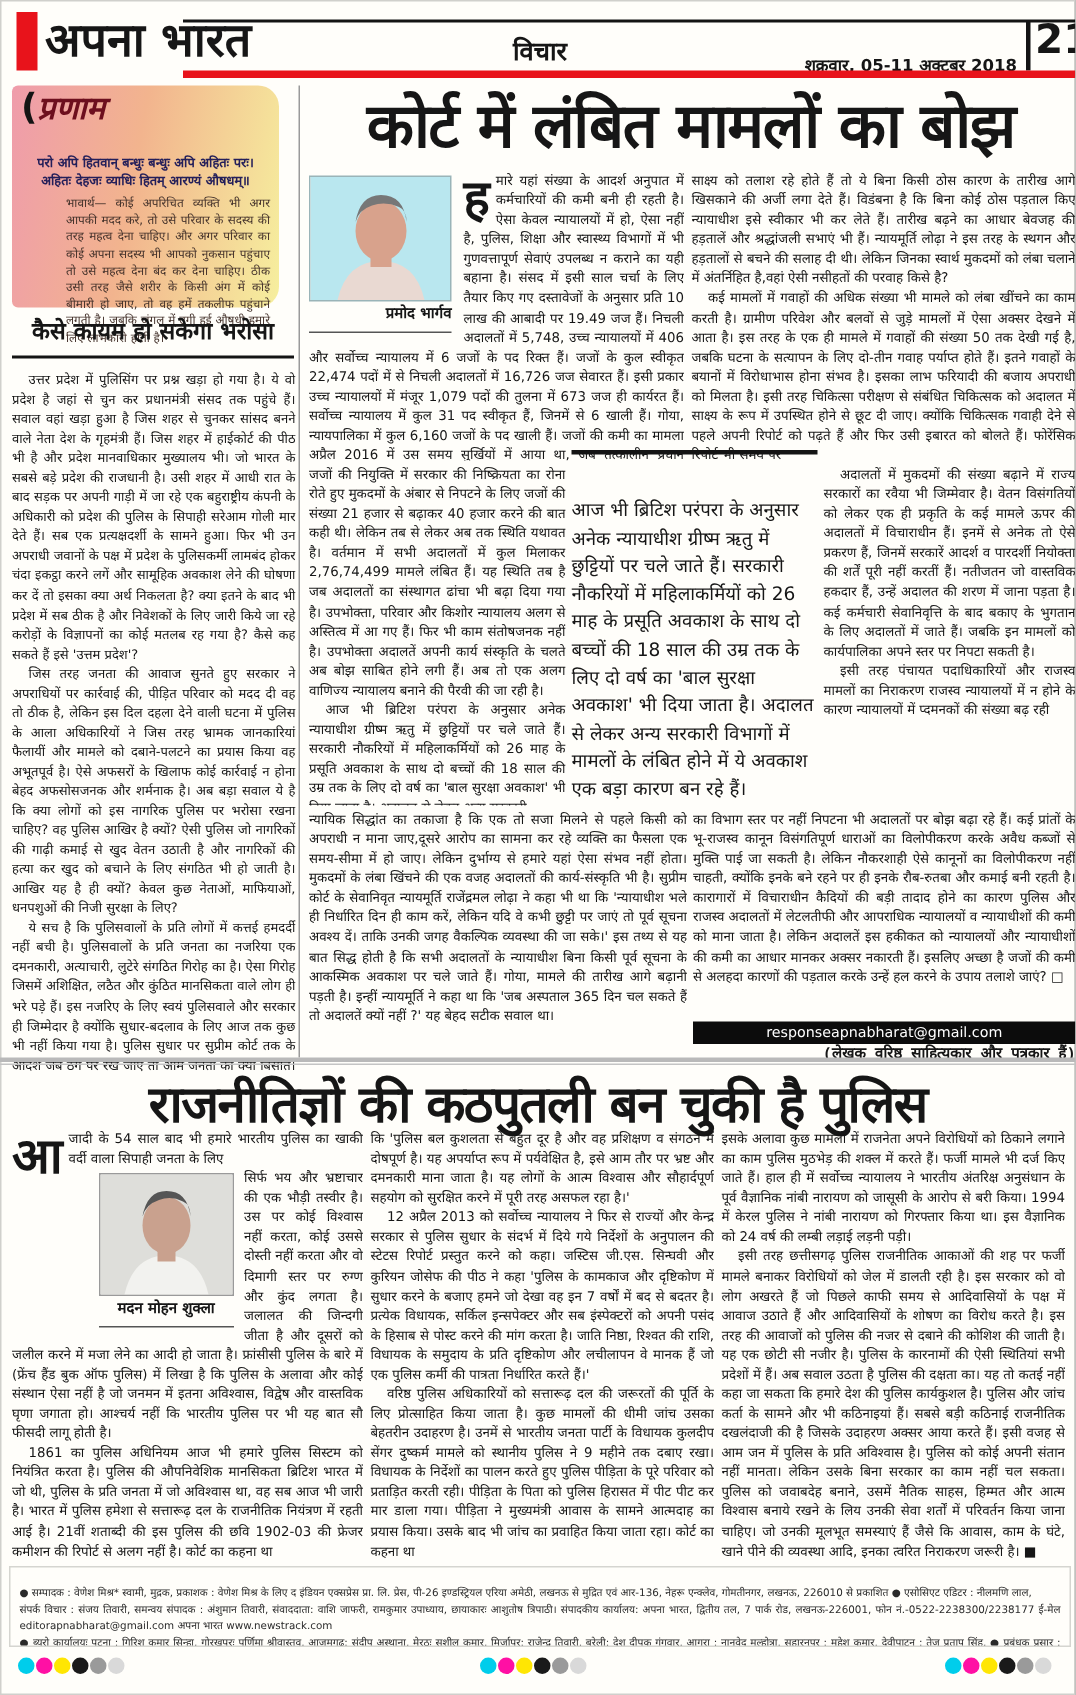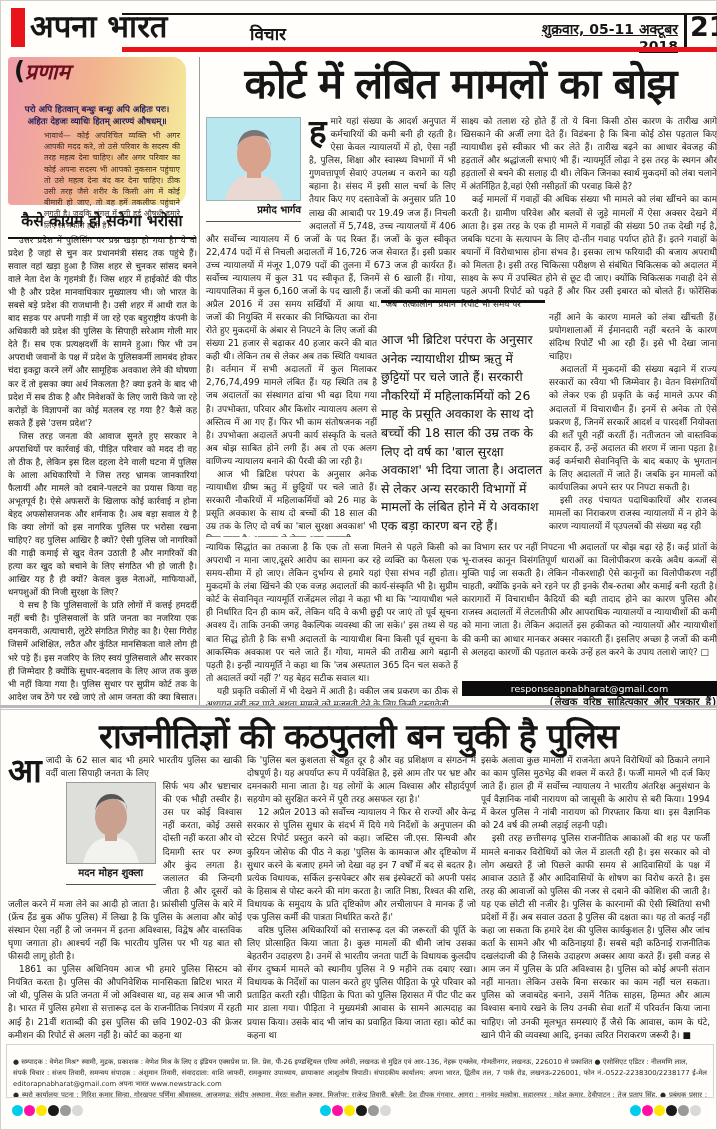--- a/index.html
+++ b/index.html
@@ -5,39 +5,39 @@
   html,body{margin:0;padding:0;background:#8a8a8a;}
   .page{position:relative;width:717px;height:1130px;margin:0 auto;background:#fffefa;
         font-family:"DejaVu Sans","Liberation Sans",sans-serif;color:#161616;overflow:hidden;
         box-shadow:0 0 0 1px #d0d0cc inset;}
   .abs{position:absolute;}
 
   
   .red-block{left:11px;top:8px;width:14px;height:39px;background:#e8131b;}
   .paper-name{left:30px;top:4px;font-size:31px;font-weight:bold;letter-spacing:0px;white-space:nowrap;}
   .top-rule{left:122px;top:13px;width:595px;height:2px;background:#141414;}
-  .section-name{left:250px;top:22px;width:220px;font-size:17px;font-weight:bold;}
-  .date-line{left:500px;top:19px;width:178px;text-align:right;font-size:14px;font-weight:bold;text-decoration:underline;}
+  .section-name{left:250px;top:22px;width:220px;text-align:center;font-size:17px;font-weight:bold;}
+  .date-line{left:500px;top:35px;width:178px;text-align:right;font-size:11px;font-weight:bold;text-decoration:underline;}
   .pg-bar{left:684px;top:14px;width:3px;height:33px;background:#141414;}
   .page-number{left:690px;top:11px;font-size:27px;font-weight:bold;}
   .red-rule{left:122px;top:47px;width:595px;height:5px;background:#e8131b;}
 
   
   .pranam{left:8px;top:57px;width:178px;height:148px;
           background:linear-gradient(100deg,#ef9cab 0%,#f2b48e 45%,#f6ef9e 100%);
           border-radius:4px 14px 14px 4px;padding:2px 6px 4px 6px;box-sizing:border-box;}
   .pranam-title{font-size:21px;font-weight:bold;font-style:italic;color:#6d0f1e;line-height:1.0;}
   .pranam-paren{font-size:24px;font-weight:bold;color:#141414;font-style:normal;}
   .shloka{margin-top:20px;text-align:center;font-size:8.6px;font-weight:bold;color:#241f5a;line-height:1.45;}
   .bhavarth{margin-top:2px;font-size:7.9px;line-height:1.42;text-align:justify;color:#43312a;margin-left:30px;}
 
   
   .left-headline{left:8px;top:209px;width:188px;font-size:15.5px;font-weight:bold;
                  border-bottom:2px solid #141414;padding-bottom:6px;text-align:center;}
-  .left-body{left:8px;top:234px;width:189px;height:468px;overflow:hidden;
+  .left-body{left:8px;top:248px;width:189px;height:468px;overflow:hidden;
              font-size:8.7px;line-height:1.5;text-align:justify;}
   .left-body p{margin:0;text-indent:11px;}
   .vrule{left:199px;top:57px;width:1px;height:648px;background:#9a9a9a;}
 
   
   .a1-headline{left:204px;top:54px;width:513px;text-align:center;font-size:41px;font-weight:bold;
                letter-spacing:-1px;white-space:nowrap;}
   .body-txt{font-size:8.9px;line-height:1.47;text-align:justify;overflow:hidden;}
   .body-txt p{margin:0;text-indent:11px;}
   .body-txt p.noind{text-indent:0;}
@@ -134,43 +134,41 @@
   </div>
 
   <div class="abs body-txt b2a">
     <p class="noind">जजों की नियुक्ति में सरकार की निष्क्रियता का रोना रोते हुए मुकदमों के अंबार से निपटने के लिए जजों की संख्या 21 हजार से बढ़ाकर 40 हजार करने की बात कही थी। लेकिन तब से लेकर अब तक स्थिति यथावत है। वर्तमान में सभी अदालतों में कुल मिलाकर 2,76,74,499 मामले लंबित हैं। यह स्थिति तब है जब अदालतों का संस्थागत ढांचा भी बढ़ा दिया गया है। उपभोक्ता, परिवार और किशोर न्यायालय अलग से अस्तित्व में आ गए हैं। फिर भी काम संतोषजनक नहीं है। उपभोक्ता अदालतें अपनी कार्य संस्कृति के चलते अब बोझ साबित होने लगी हैं। अब तो एक अलग वाणिज्य न्यायालय बनाने की पैरवी की जा रही है।</p>
     <p>आज भी ब्रिटिश परंपरा के अनुसार अनेक न्यायाधीश ग्रीष्म ऋतु में छुट्टियों पर चले जाते हैं। सरकारी नौकरियों में महिलाकर्मियों को 26 माह के प्रसूति अवकाश के साथ दो बच्चों की 18 साल की उम्र तक के लिए दो वर्ष का 'बाल सुरक्षा अवकाश' भी दिया जाता है। अदालत से लेकर अन्य सरकारी</p>
   </div>
 
   <div class="abs quote">आज भी ब्रिटिश परंपरा के अनुसार अनेक न्यायाधीश ग्रीष्म ऋतु में छुट्टियों पर चले जाते हैं। सरकारी नौकरियों में महिलाकर्मियों को 26 माह के प्रसूति अवकाश के साथ दो बच्चों की 18 साल की उम्र तक के लिए दो वर्ष का 'बाल सुरक्षा अवकाश' भी दिया जाता है। अदालत से लेकर अन्य सरकारी विभागों में मामलों के लंबित होने में ये अवकाश एक बड़ा कारण बन रहे हैं।</div>
 
   <div class="abs body-txt b2b">
-    <p class="noind">नहीं आने के कारण मामले को लंबा खींचती हैं। प्रयोगशालाओं में ईमानदारी नहीं बरतने के कारण संदिग्ध रिपोर्टें भी आ रही हैं। इसे भी देखा जाना चाहिए।</p>
     <p>अदालतों में मुकदमों की संख्या बढ़ाने में राज्य सरकारों का रवैया भी जिम्मेवार है। वेतन विसंगतियों को लेकर एक ही प्रकृति के कई मामले ऊपर की अदालतों में विचाराधीन हैं। इनमें से अनेक तो ऐसे प्रकरण हैं, जिनमें सरकारें आदर्श व पारदर्शी नियोक्ता की शर्तें पूरी नहीं करतीं हैं। नतीजतन जो वास्तविक हकदार हैं, उन्हें अदालत की शरण में जाना पड़ता है। कई कर्मचारी सेवानिवृत्ति के बाद बकाए के भुगतान के लिए अदालतों में जाते हैं। जबकि इन मामलों को कार्यपालिका अपने स्तर पर निपटा सकती है।</p>
-    <p>इसी तरह पंचायत पदाधिकारियों और राजस्व मामलों का निराकरण राजस्व न्यायालयों में न होने के कारण न्यायालयों में प्उपलबों की संख्या बढ़ रही</p>
+    <p>इसी तरह पंचायत पदाधिकारियों और राजस्व मामलों का निराकरण राजस्व न्यायालयों में न होने के कारण न्यायालयों में प्दमनकों की संख्या बढ़ रही</p>
   </div>
 
   <div class="abs body-txt b3a">
     <p class="noind">न्यायिक सिद्धांत का तकाजा है कि एक तो सजा मिलने से पहले किसी को अपराधी न माना जाए,दूसरे आरोप का सामना कर रहे व्यक्ति का फैसला एक समय-सीमा में हो जाए। लेकिन दुर्भाग्य से हमारे यहां ऐसा संभव नहीं होता। मुकदमों के लंबा खिंचने की एक वजह अदालतों की कार्य-संस्कृति भी है। सुप्रीम कोर्ट के सेवानिवृत न्यायमूर्ति राजेंद्रमल लोढ़ा ने कहा भी था कि 'न्यायाधीश भले ही निर्धारित दिन ही काम करें, लेकिन यदि वे कभी छुट्टी पर जाएं तो पूर्व सूचना अवश्य दें। ताकि उनकी जगह वैकल्पिक व्यवस्था की जा सके।' इस तथ्य से यह बात सिद्ध होती है कि सभी अदालतों के न्यायाधीश बिना किसी पूर्व सूचना के आकस्मिक अवकाश पर चले जाते हैं। गोया, मामले की तारीख आगे बढ़ानी पड़ती है। इन्हीं न्यायमूर्ति ने कहा था कि 'जब अस्पताल 365 दिन चल सकते हैं तो अदालतें क्यों नहीं ?' यह बेहद सटीक सवाल था।</p>
-    <p>यही प्रकृति वकीलों में भी देखने में आती है। वकील जब प्रकरण का ठीक से अध्ययन नहीं कर पाते अथवा मामले को मजबूती देने के लिए किसी दस्तावेजी</p>
   </div>
 
   <div class="abs body-txt b3b">
     <p class="noind">का विभाग स्तर पर नहीं निपटना भी अदालतों पर बोझ बढ़ा रहे हैं। कई प्रांतों के भू-राजस्व कानून विसंगतिपूर्ण धाराओं का विलोपीकरण करके अवैध कब्जों से मुक्ति पाई जा सकती है। लेकिन नौकरशाही ऐसे कानूनों का विलोपीकरण नहीं चाहती, क्योंकि इनके बने रहने पर ही इनके रौब-रुतबा और कमाई बनी रहती है। कारागारों में विचाराधीन कैदियों की बड़ी तादाद होने का कारण पुलिस और राजस्व अदालतों में लेटलतीफी और आपराधिक न्यायालयों व न्यायाधीशों की कमी को माना जाता है। लेकिन अदालतें इस हकीकत को न्यायालयों और न्यायाधीशों की कमी का आधार मानकर अक्सर नकारती हैं। इसलिए अच्छा है जजों की कमी से अलहदा कारणों की पड़ताल करके उन्हें हल करने के उपाय तलाशे जाएं? □</p>
   </div>
 
   <div class="abs credit">(लेखक वरिष्ठ साहित्यकार और पत्रकार हैं)</div>
   <div class="abs email-box">responseapnabharat@gmail.com</div>
 
   <div class="abs sep"></div>
 
   <div class="abs a2-headline">राजनीतिज्ञों की कठपुतली बन चुकी है पुलिस</div>
 
   <div class="abs body-txt a2c1">
-    <p class="noind"><span class="dropcap">आ</span><span>जादी के 62 साल बाद भी हमारे भारतीय पुलिस का खाकी वर्दी वाला सिपाही जनता के लिए</span></p>
+    <p class="noind"><span class="dropcap">आ</span><span>जादी के 54 साल बाद भी हमारे भारतीय पुलिस का खाकी वर्दी वाला सिपाही जनता के लिए</span></p>
     <div class="photo-wrap2">
       <svg class="photo-frame2" viewBox="0 0 88 80">
         <rect x="0" y="0" width="88" height="80" fill="#dededa"></rect>
         <ellipse cx="44" cy="34" rx="16" ry="19" fill="#c9a18e"></ellipse>
         <path d="M28 28 Q31 11 44 11 Q58 11 60 28 Q60 20 55 18 Q47 14 39 17 Q30 20 28 28 Z" fill="#555"></path>
         <path d="M16 80 Q22 54 44 54 Q66 54 72 80 Z" fill="#f2f2ef"></path>
         <rect x="38" y="50" width="12" height="8" fill="#c9a18e"></rect>
       </svg>
       <div class="photo-caption">मदन मोहन शुक्ला</div>
     </div>

